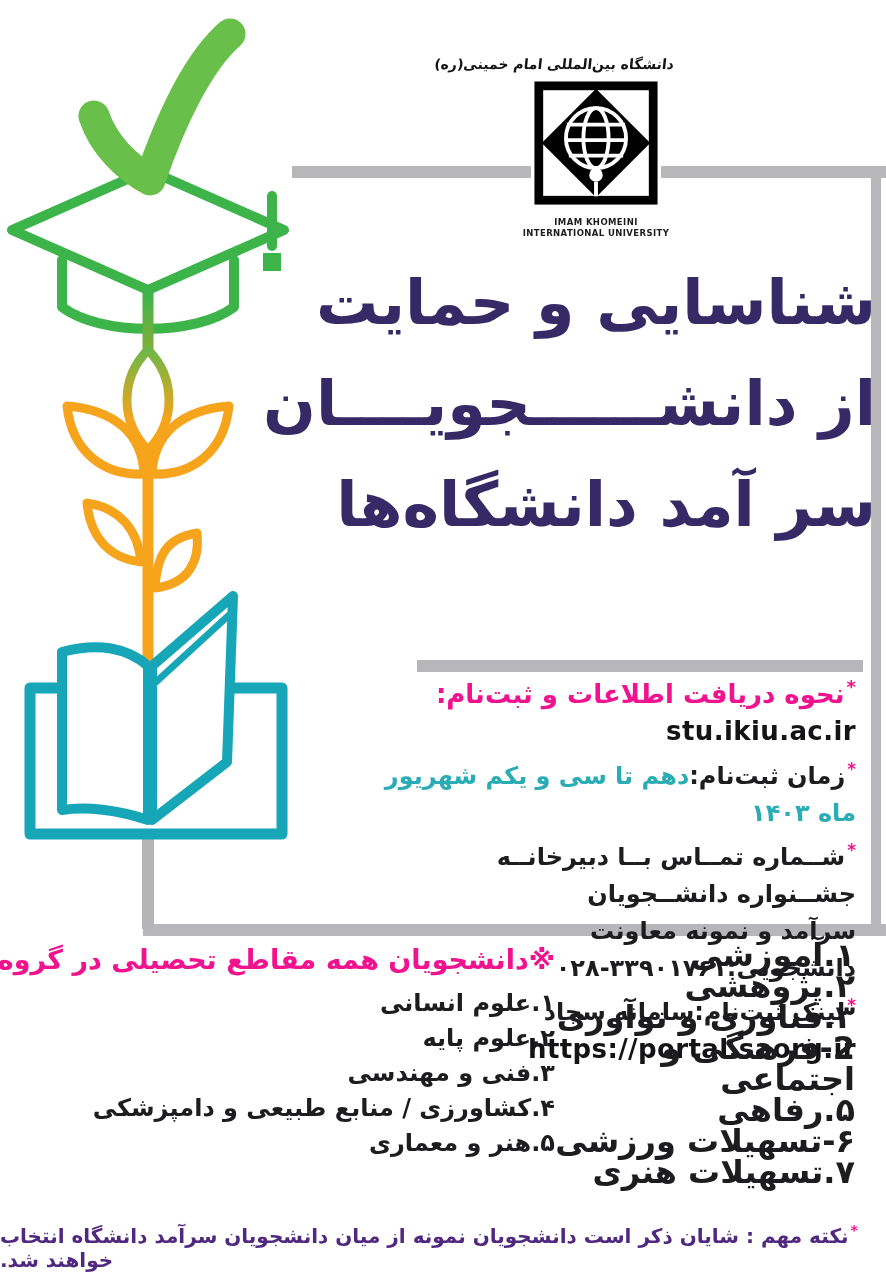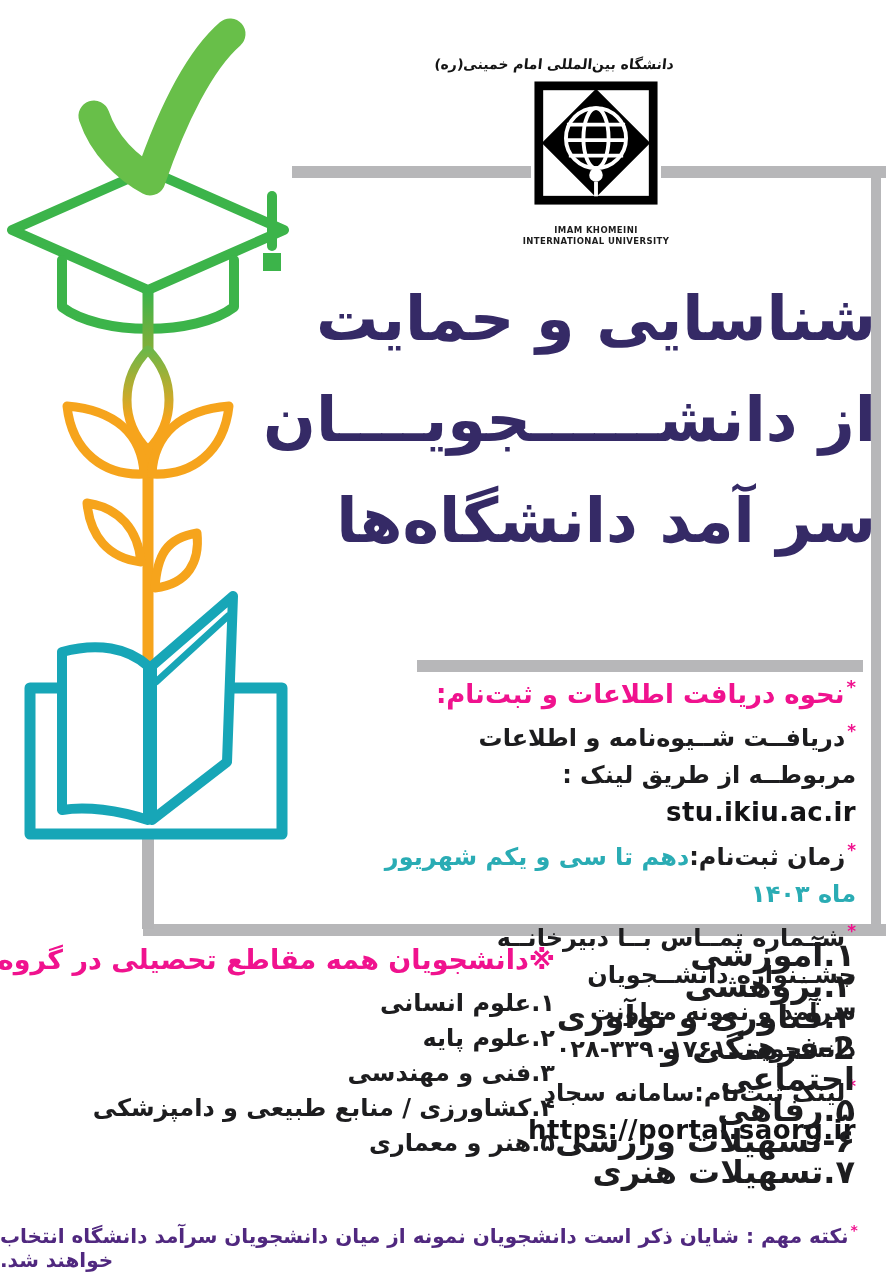--- a/index.html
+++ b/index.html
@@ -11,24 +11,24 @@
   .bar-top{left:292px; top:166px; width:594px; height:12px;}
   .bar-right{left:871px; top:166px; width:10px; height:770px;}
   .bar-mid{left:417px; top:660px; width:446px; height:12px;}
   .bar-bottom{left:143px; top:924px; width:743px; height:12px;}
 
   .illustration{position:absolute; left:0; top:0; z-index:1;}
 
   .logo-block{position:absolute; left:518px; top:56px; width:156px; text-align:center; z-index:2;}
   .calligraphy{font-size:14px; font-weight:bold; color:#141414; direction:rtl; white-space:nowrap; margin-bottom:6px; transform:skewX(-6deg);}
   .emblem-wrap{background:#fff; width:130px; margin:0 auto; padding:2px 0;}
-  .logo-caption{font-size:8.5px; font-weight:bold; color:#1c1c1c; letter-spacing:0.4px; line-height:11px; margin-top:11px;}
+  .logo-caption{font-size:8.5px; font-weight:bold; color:#1c1c1c; letter-spacing:0.4px; line-height:11px; margin-top:3px;}
 
   .main-title{
-    position:absolute; right:10px; top:268px; width:600px; z-index:2;
+    position:absolute; right:10px; top:252px; width:600px; z-index:2;
     direction:rtl; text-align:right; color:#352a66; font-weight:800;
     font-size:62px; line-height:101px; white-space:nowrap;
   }
 
   .info-block{
     position:absolute; right:30px; top:668px; width:480px; z-index:2;
     direction:rtl; text-align:right; color:#1d1d1f; font-weight:bold;
     font-size:24px; line-height:37px;
   }
   .info-heading{color:#f0128e; font-size:26px;}
@@ -123,21 +123,20 @@
   </div>
 
   <div class="main-title">
     <div>شناسایی و حمایت</div>
     <div>از دانشــــــجویــــان</div>
     <div>سر آمد دانشگاه‌ها</div>
   </div>
 
   <div class="info-block">
     <div class="info-heading"><span class="star">*</span><span>نحوه دریافت اطلاعات و ثبت‌نام:</span></div>
-    <div><span class="star">*</span><span>دریافــت شــیوه‌نامه و اطلاعات مربوطــه از طریق لینک :</span></div>
     <div class="link-row"><span class="latin-link">stu.ikiu.ac.ir</span></div>
     <div><span class="star">*</span><span>زمان ثبت‌نام:</span><span class="teal">دهم تا سی و یکم شهریور ماه ۱۴۰۳</span></div>
     <div><span class="star">*</span><span>شــماره تمــاس بــا دبیرخانــه جشــنواره دانشــجویان</span></div>
     <div><span>سرآمد و نمونه معاونت دانشجویی:۳۳۹۰۱۷۶۱-۰۲۸</span></div>
     <div><span class="star">*</span><span>لینک ثبت‌نام:سامانه سجاد</span> <span class="latin-link">https://portal.saorg.ir</span></div>
   </div>
 
   <div class="col col-right">
     <div class="col-item">۱.آموزشی</div>
     <div class="col-item">۲.پژوهشی</div>

